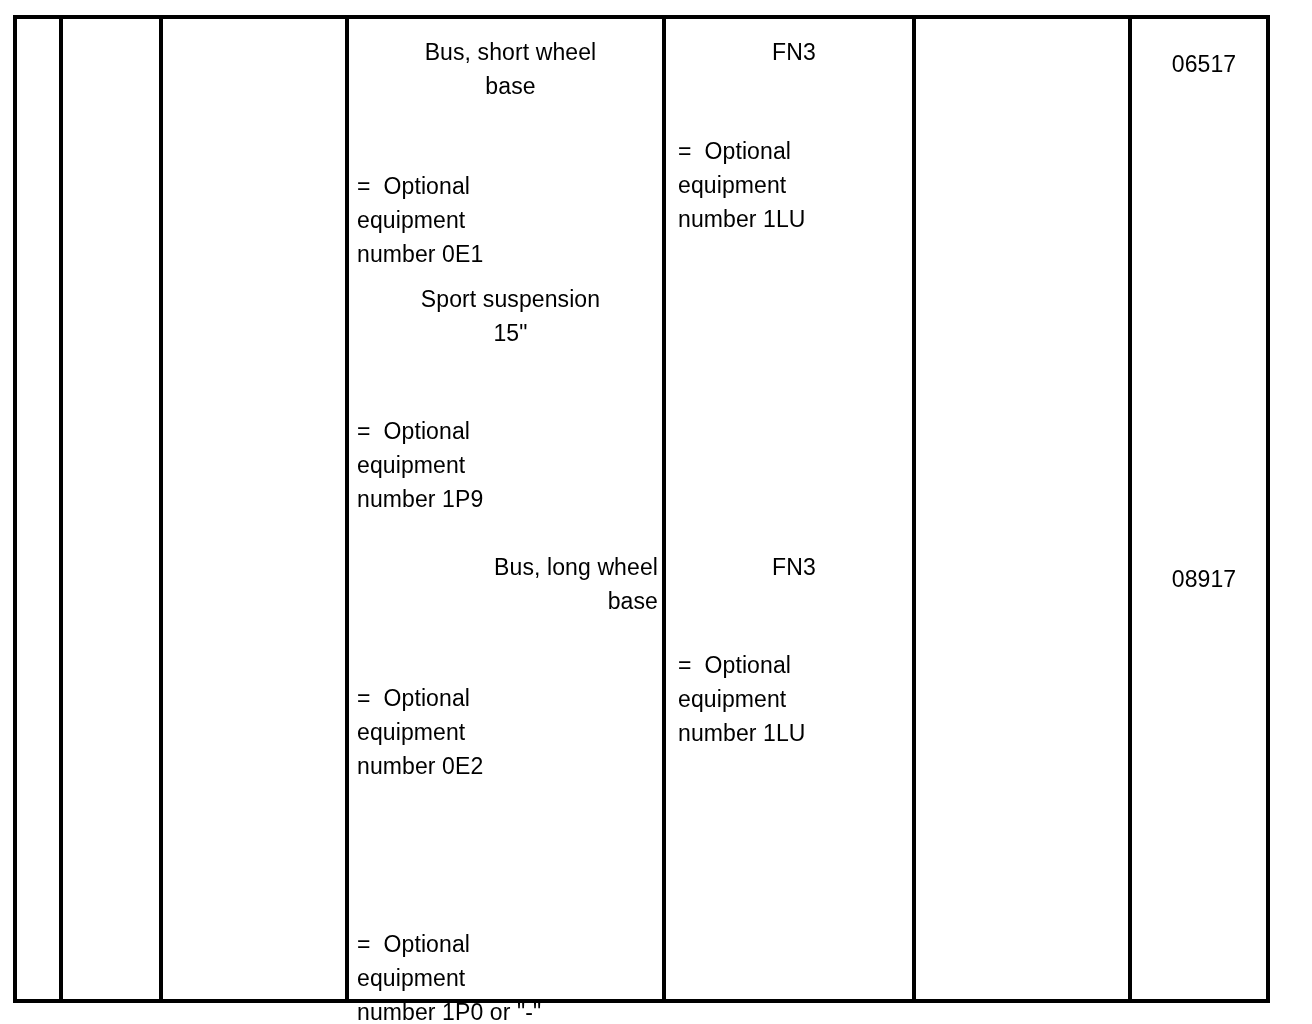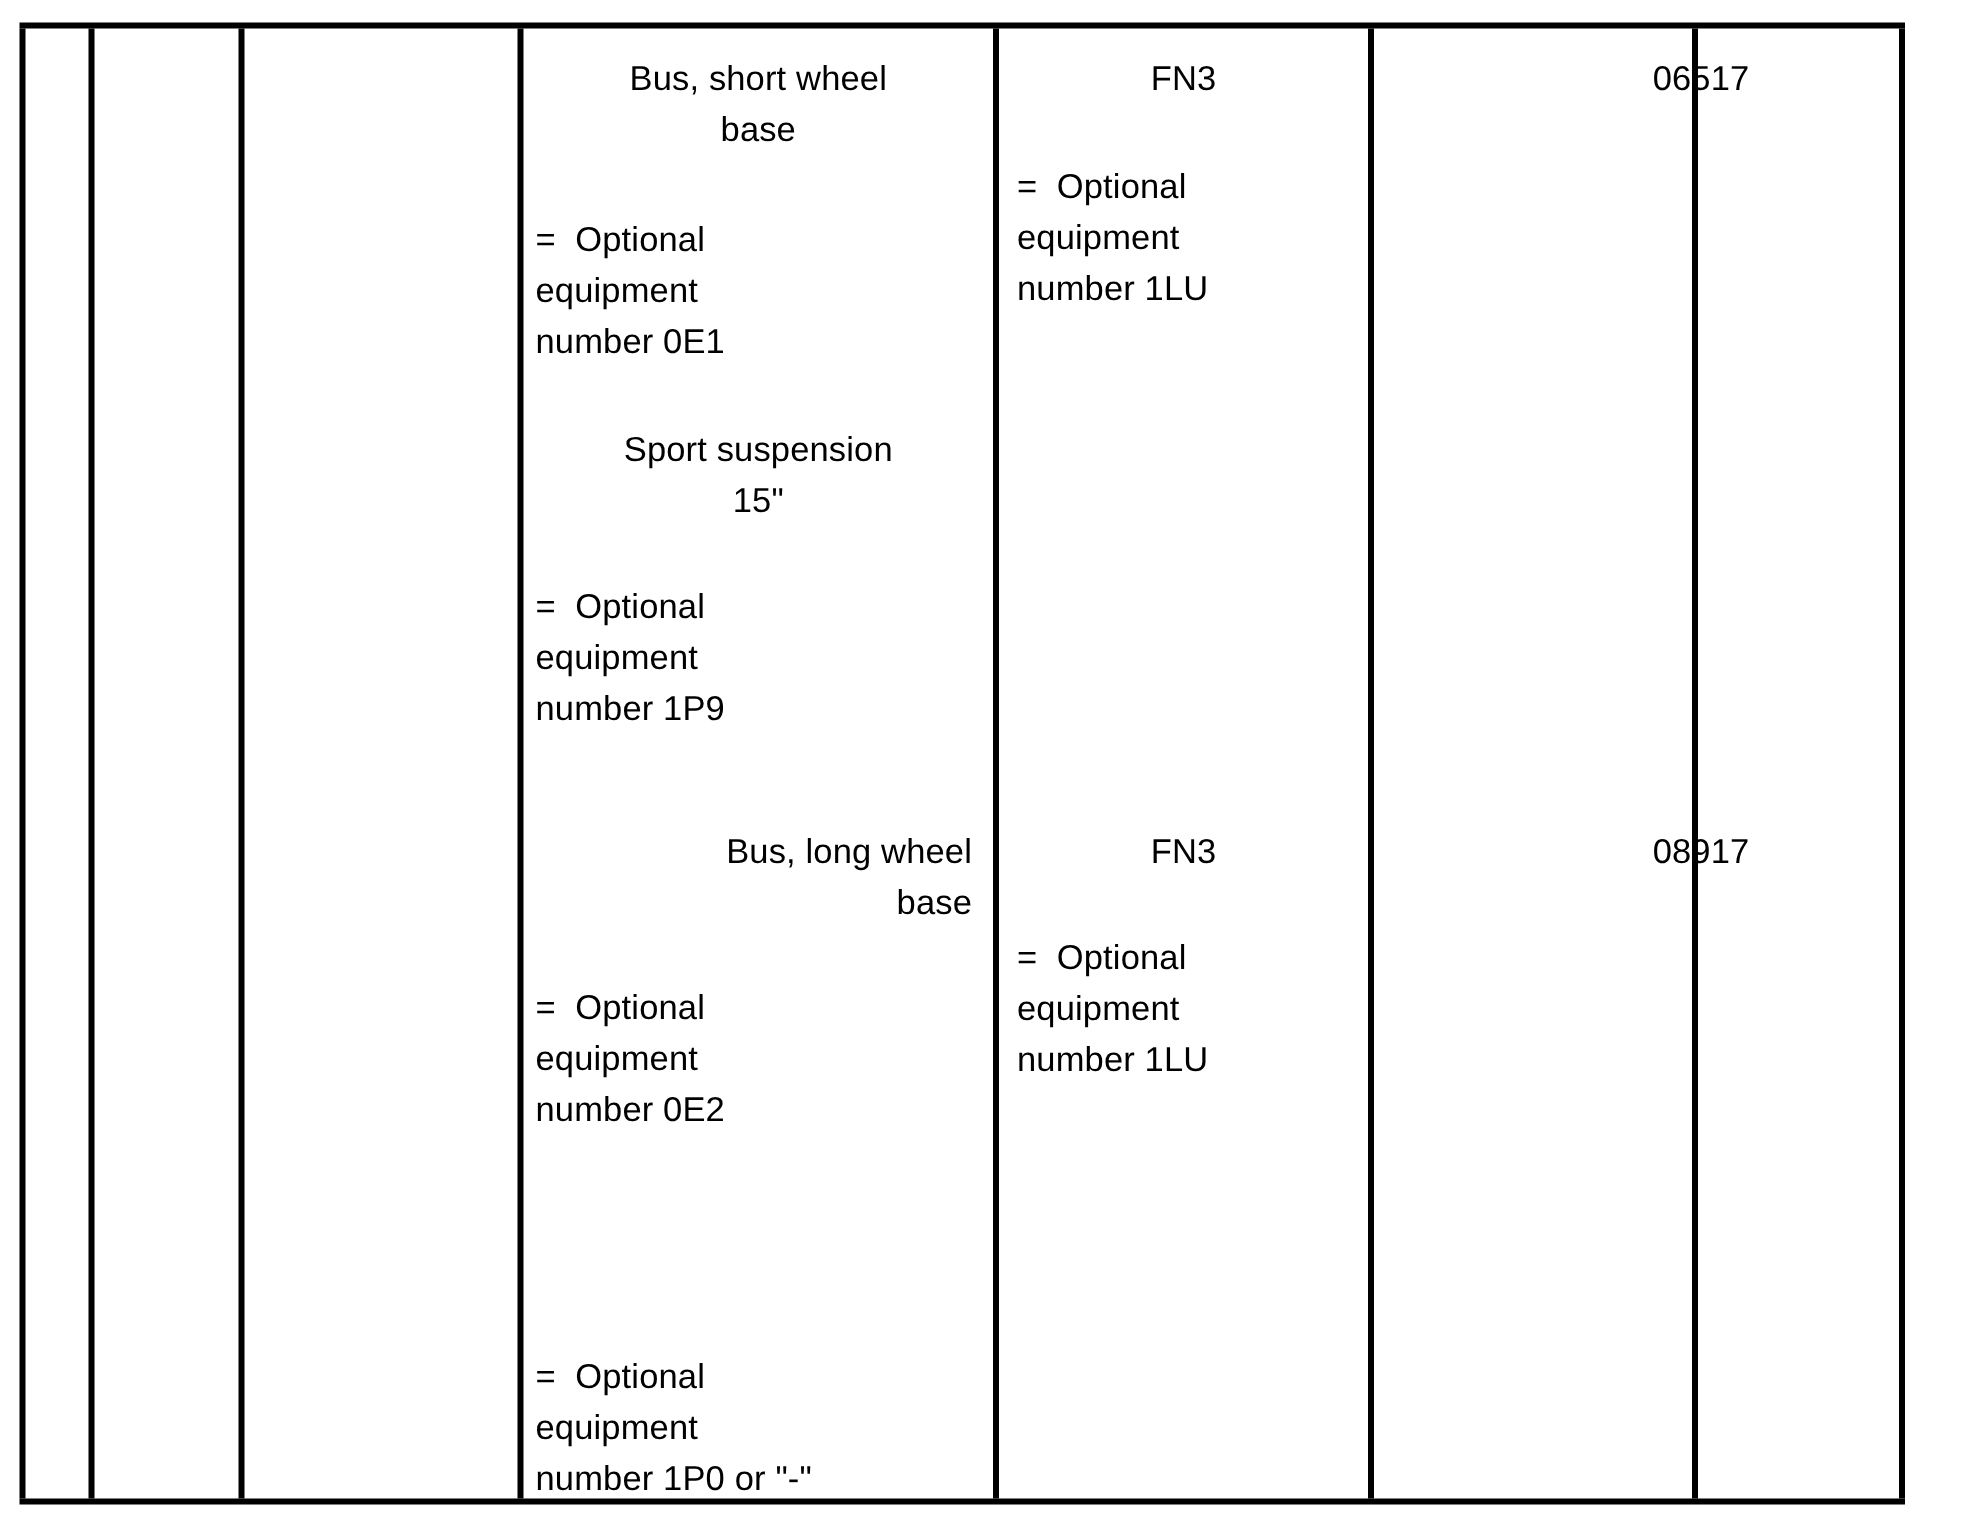--- a/index.html
+++ b/index.html
@@ -49,32 +49,33 @@
     top: 0;
     bottom: 0;
     box-sizing: border-box;
     padding: 0;
   }
 
   .cell-inner {
     position: relative;
     width: 100%;
     height: 100%;
+    padding-left: 10px;
   }
 
   .block {
     position: absolute;
     box-sizing: border-box;
     font-size: 23px;
     line-height: 34px;
     letter-spacing: 0.1px;
   }
 
   .center { text-align: center; }
-  .left   { text-align: left; }
+  .left   { text-align: left; margin-top: 27px; }
 
   .empty-cell { background: transparent; }
 
   
   .eq { white-space: pre-wrap; }
 </style>
 </head>
 <body>
 
 <div id="page">
@@ -145,21 +146,21 @@
 
         <div class="block center" style="left:10px; right:10px; top:531px;">FN3</div>
 
         <div class="block left eq" style="left:12px; right:8px; top:602px;">=  Optional
 equipment
 number 1LU</div>
 
       </div>
     </div>
 
-    <div class="cell" style="left:1054px; width:134px;">
+    <div class="cell" style="left:1119px; width:134px;margin-top:12px;">
       <div class="cell-inner">
 
         <div class="block center" style="left:4px; right:4px; top:16px;">06517</div>
 
         <div class="block center" style="left:4px; right:4px; top:531px;">08917</div>
 
       </div>
     </div>
 
   </div>

